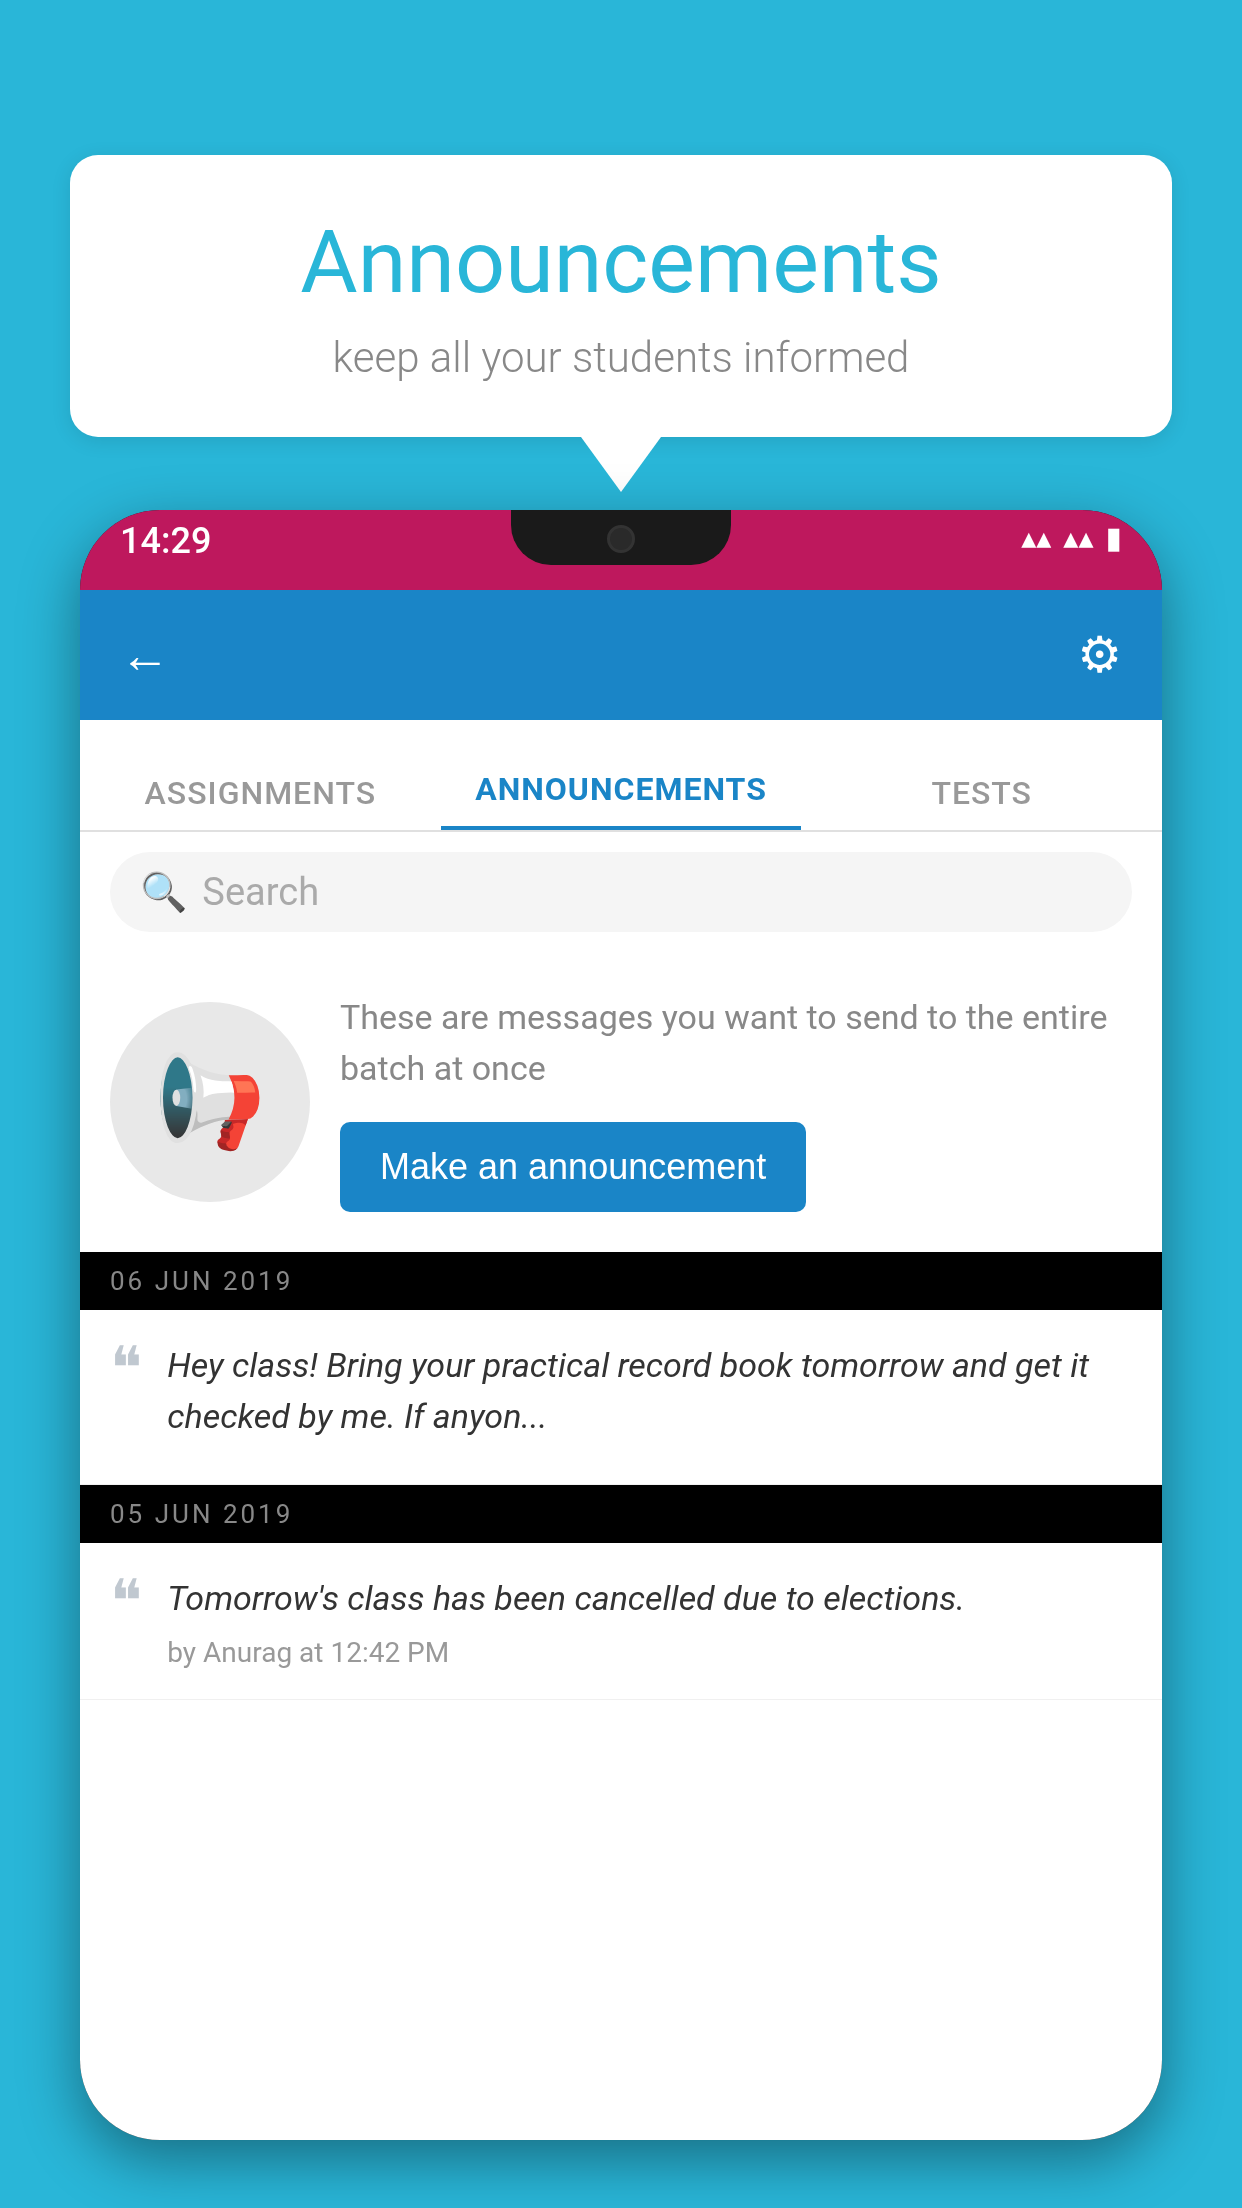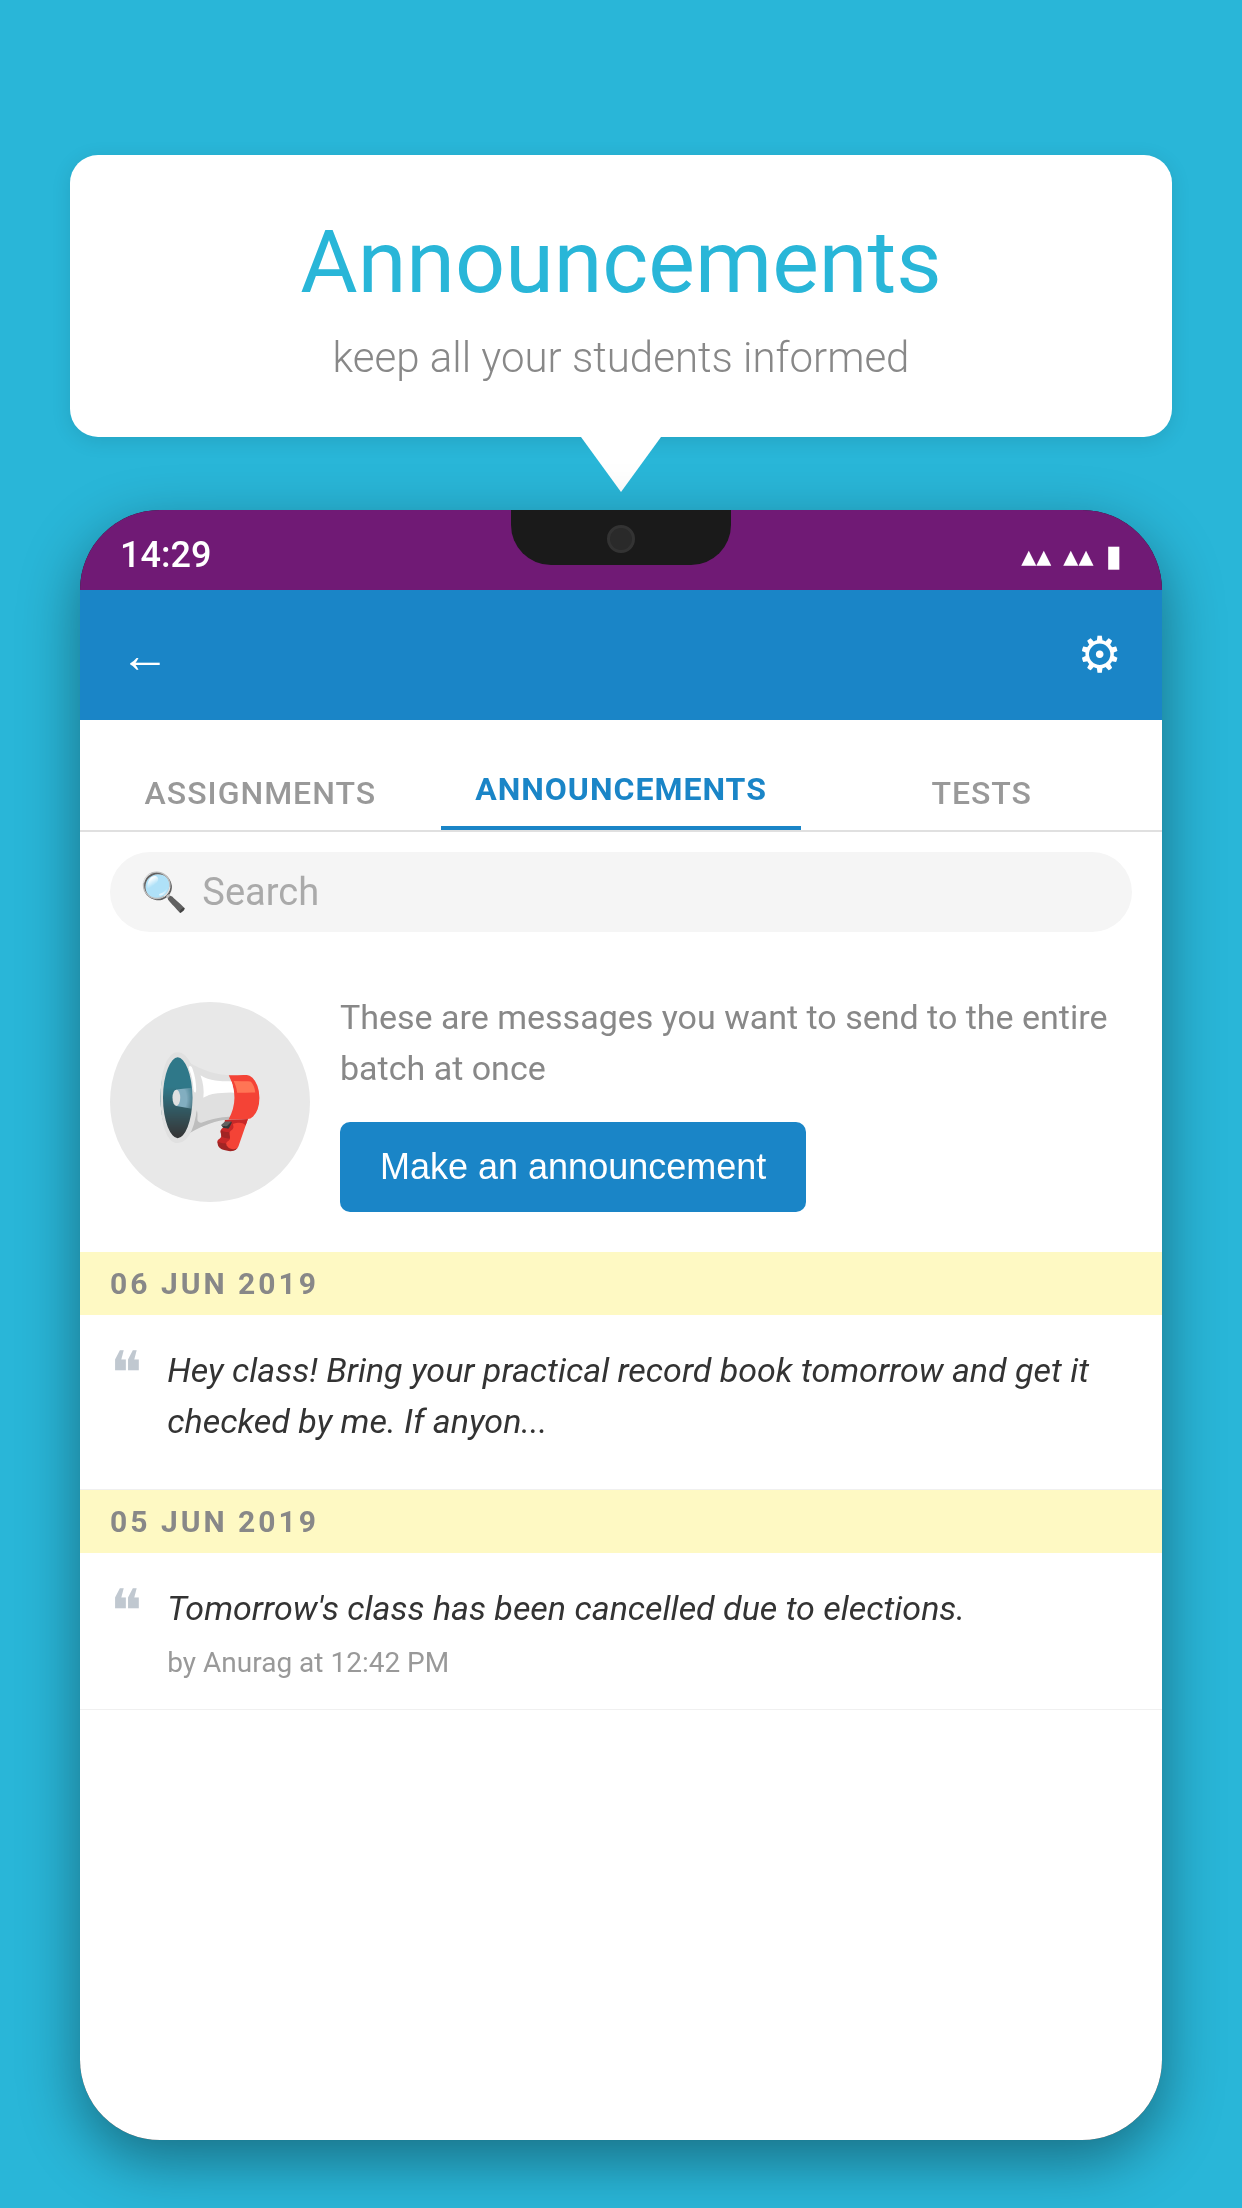--- a/index.html
+++ b/index.html
@@ -94,24 +94,24 @@
       transform: translateX(-50%);
       width: 28px;
       height: 28px;
       background: #2a2a2a;
       border-radius: 50%;
       border: 3px solid #333;
     }
 
     
     .status-bar {
-      background: #701a75;
+      background: #be185d;
       height: 80px;
       display: flex;
-      align-items: center;
+      align-items: flex-start;
       justify-content: space-between;
       padding: 0 40px;
       padding-top: 10px;
     }
 
     .status-time {
       color: white;
       font-size: 36px;
       font-weight: 500;
     }
@@ -265,25 +265,25 @@
       border: none;
       border-radius: 10px;
       padding: 24px 40px;
       font-size: 36px;
       font-weight: 500;
       cursor: pointer;
     }
 
     
     .date-divider {
-      background: #fef9c3;
+      background: #000000;
       padding: 14px 30px;
-      font-size: 30px;
+      font-size: 26px;
       color: #888;
-      font-weight: 700;
+      font-weight: 400;
       letter-spacing: 3px;
     }
 
     
     .announcement-item {
       background: white;
       display: flex;
       align-items: flex-start;
       padding: 30px 30px;
       gap: 25px;

